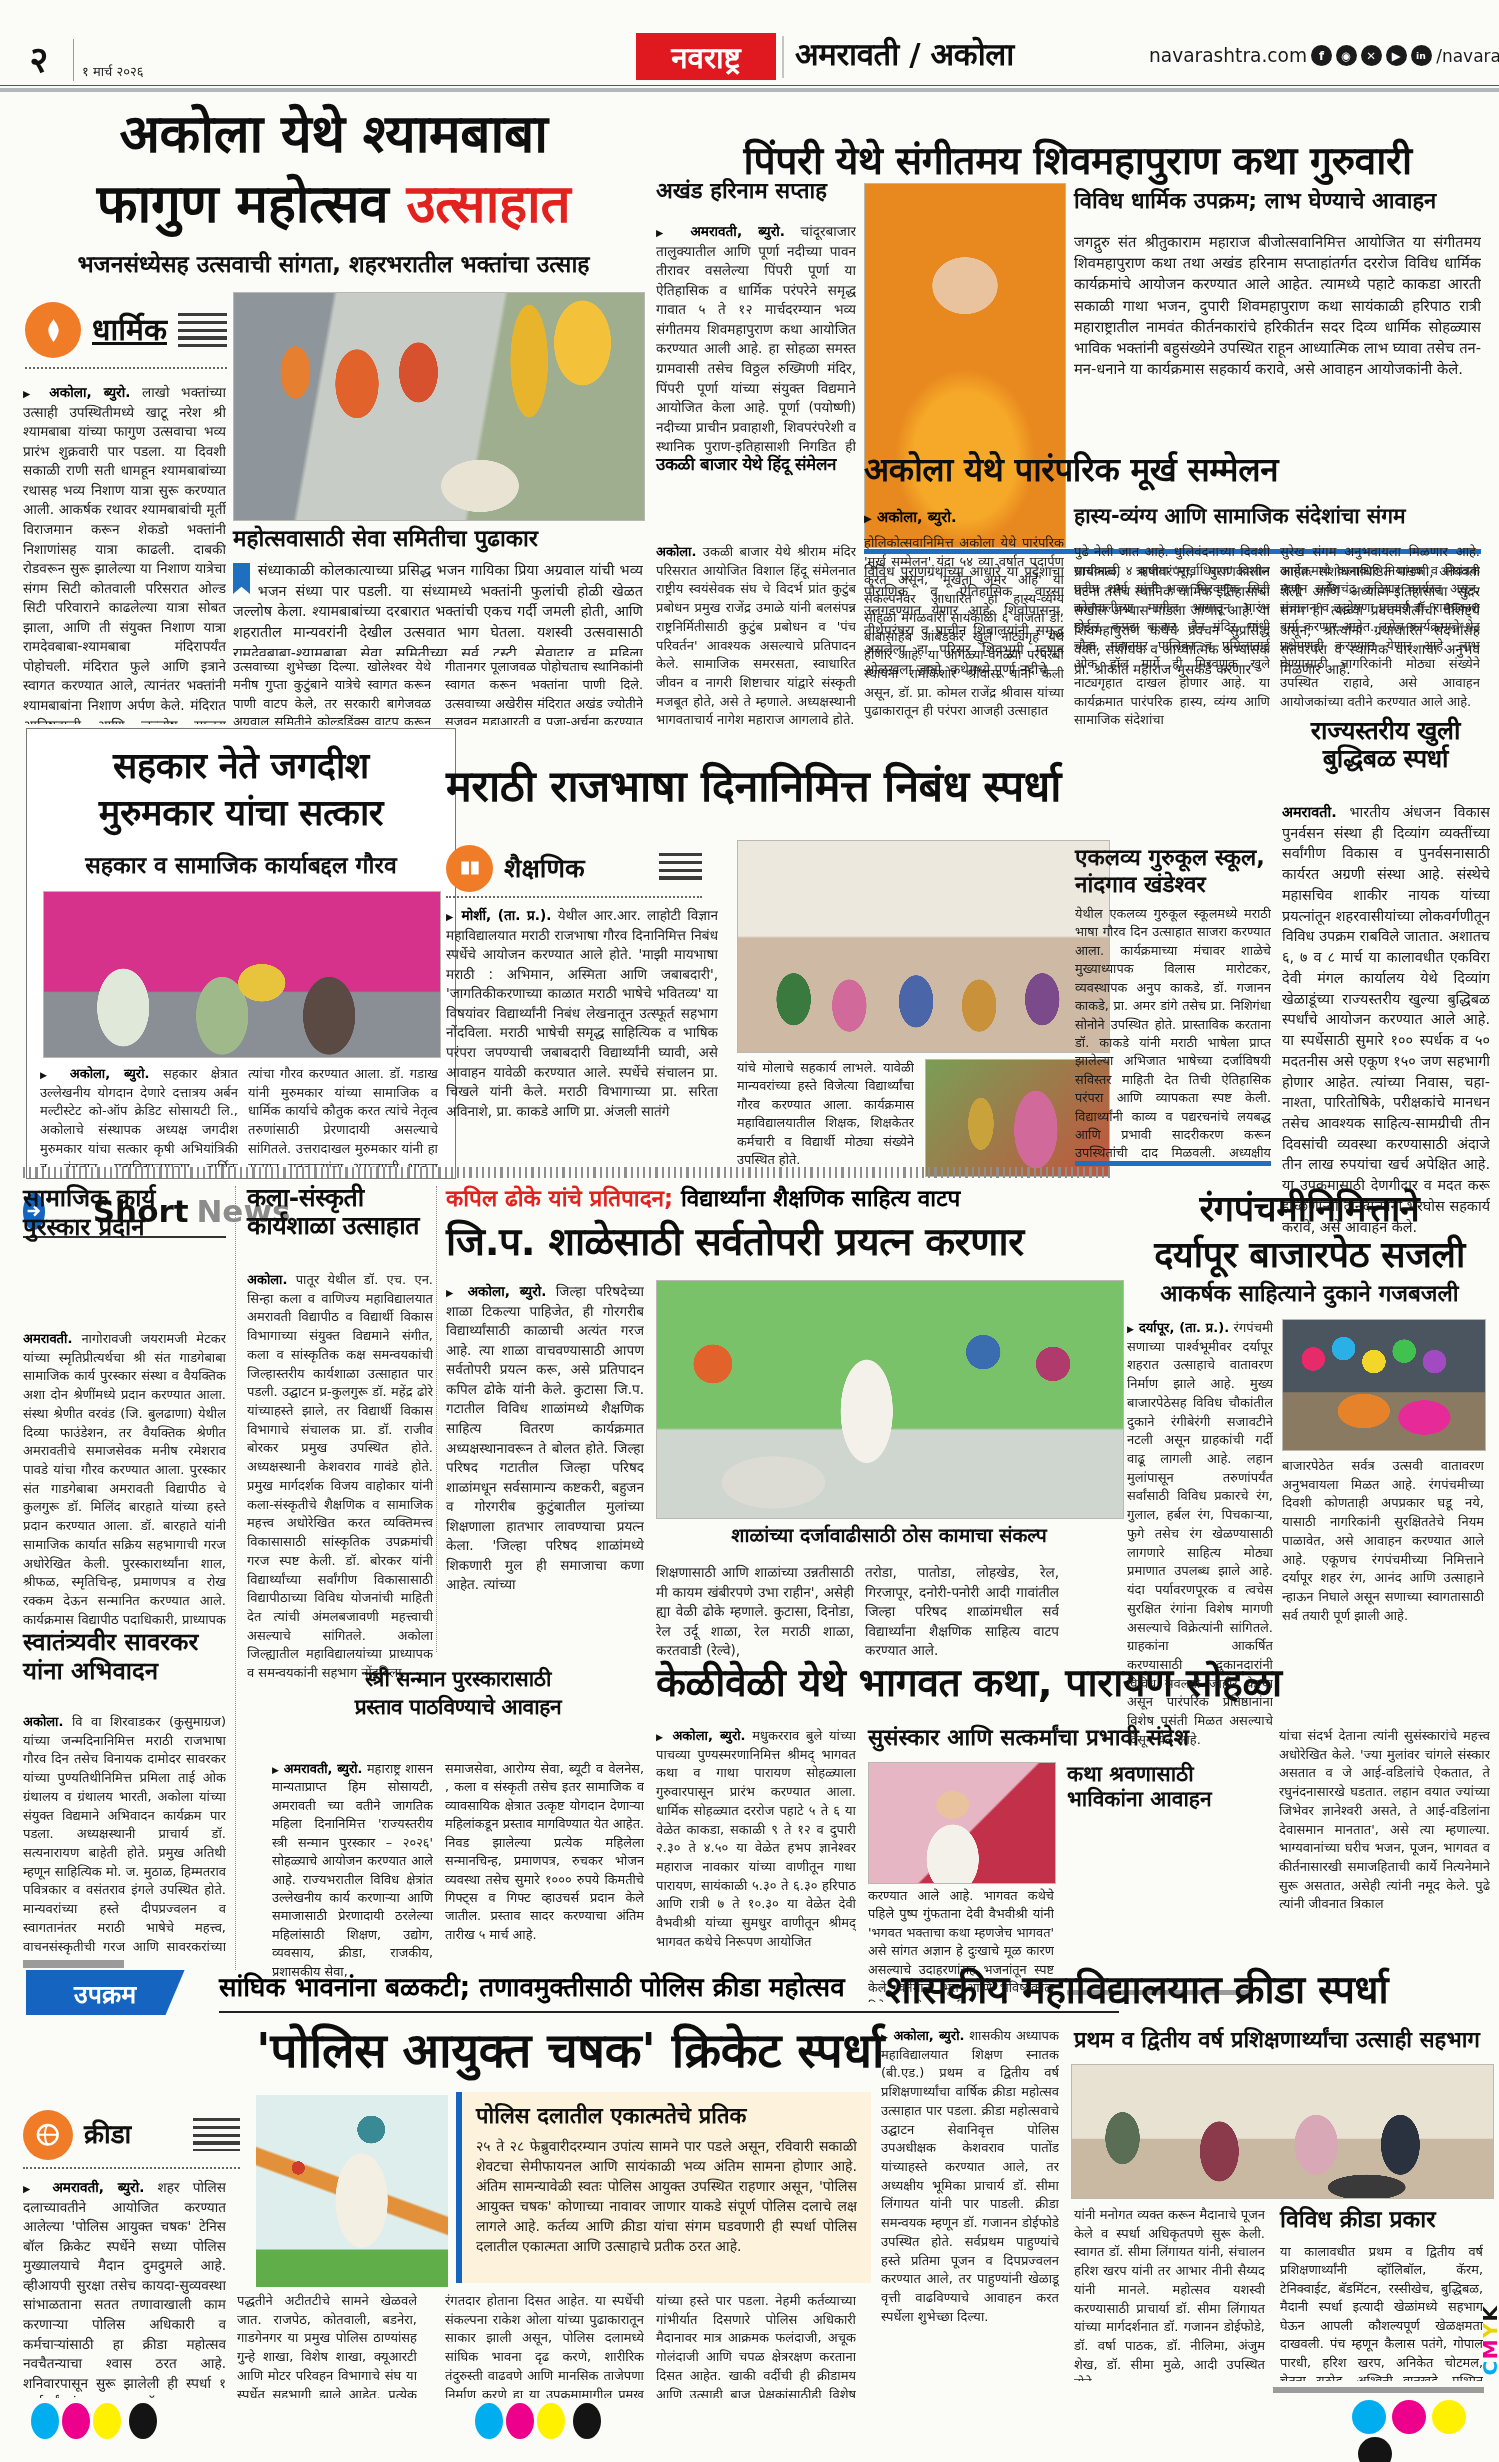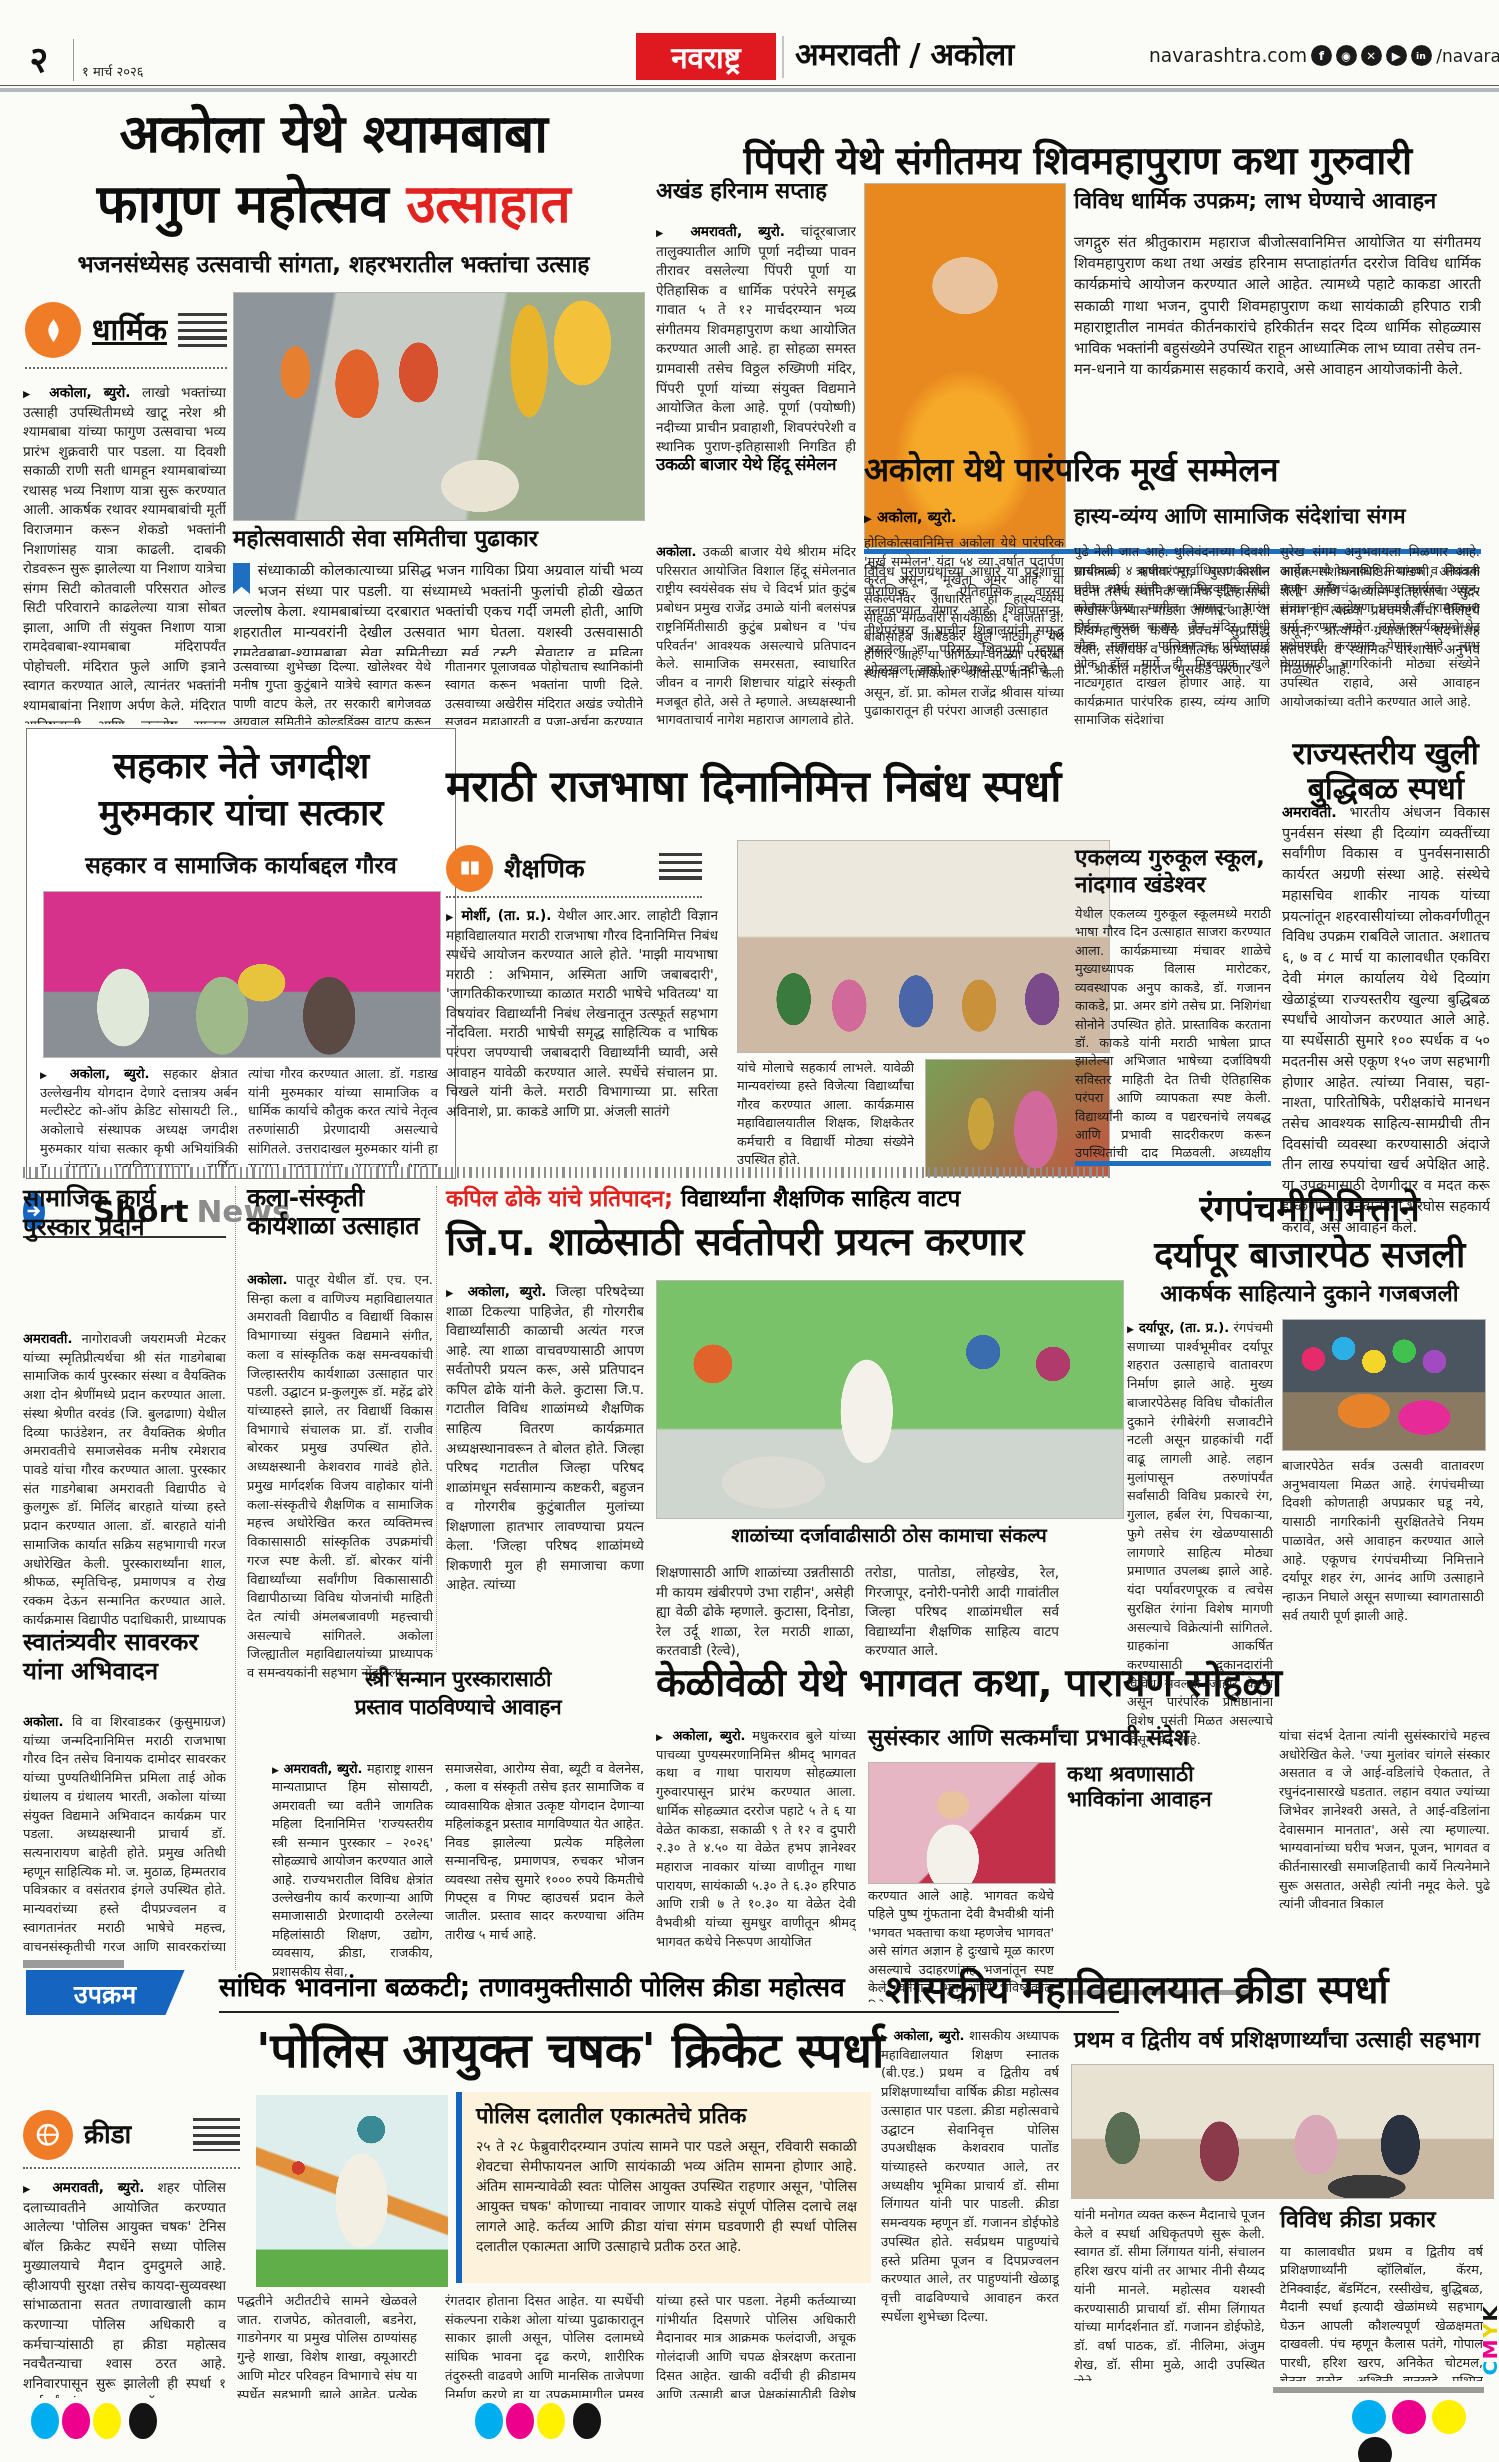--- a/index.html
+++ b/index.html
@@ -165,21 +165,21 @@
   <div class="abs bd" style="left:737px;top:1059px;width:177px;height:116px;font-size:12.8px;">यांचे मोलाचे सहकार्य लाभले. यावेळी मान्यवरांच्या हस्ते विजेत्या विद्यार्थ्यांचा गौरव करण्यात आला. कार्यक्रमास महाविद्यालयातील शिक्षक, शिक्षकेतर कर्मचारी व विद्यार्थी मोठ्या संख्येने उपस्थित होते.</div>
   <div class="abs ph" style="left:925px;top:1059px;width:183px;height:116px;background:
       radial-gradient(39px 70px at 60% 60%,#d16a9a 55%,transparent 56%),
       radial-gradient(23px 47px at 30% 55%,#caa23c 55%,transparent 56%),
       linear-gradient(135deg,#7a9e56,#c2553d);"></div>
 
   <div class="abs sub" style="left:1075px;top:844px;width:196px;font-size:22.5px;">एकलव्य गुरुकूल स्कूल, नांदगाव खंडेश्वर</div>
   <div class="abs bd" style="left:1075px;top:905px;width:196px;height:253px;font-size:12.8px;">येथील एकलव्य गुरुकूल स्कूलमध्ये मराठी भाषा गौरव दिन उत्साहात साजरा करण्यात आला. कार्यक्रमाच्या मंचावर शाळेचे मुख्याध्यापक विलास मारोटकर, व्यवस्थापक अनुप काकडे, डॉ. गजानन काकडे, प्रा. अमर डांगे तसेच प्रा. निशिगंधा सोनोने उपस्थित होते. प्रास्ताविक करताना डॉ. काकडे यांनी मराठी भाषेला प्राप्त झालेल्या अभिजात भाषेच्या दर्जाविषयी सविस्तर माहिती देत तिची ऐतिहासिक परंपरा आणि व्यापकता स्पष्ट केली. विद्यार्थ्यांनी काव्य व पद्यरचनांचे लयबद्ध आणि प्रभावी सादरीकरण करून उपस्थितांची दाद मिळवली. अध्यक्षीय भाषणात सदानंद जाधव यांनी मराठीतून शिक्षण घेतल्यास उच्च शैक्षणिक व व्यावसायिक स्तर गाठता येतो, हा विश्वास विद्यार्थ्यांमध्ये रुजवला. संचालन विद्यार्थिनी सेजल ढवस हिने केले, तर वर्ग ९ वीतील विद्यार्थिनी युक्ता शिनगारे हिने आभार मानले.</div>
   <div class="abs bluerule" style="left:1075px;top:1161px;width:196px;height:4.7px;"></div>
 
-  <div class="abs hl ctr" style="left:1280px;top:736px;width:211px;font-size:31px;">राज्यस्तरीय खुली बुद्धिबळ स्पर्धा</div>
+  <div class="abs hl ctr" style="left:1280px;top:717px;width:211px;font-size:25px;">राज्यस्तरीय खुली बुद्धिबळ स्पर्धा</div>
   <div class="abs bd" style="left:1282px;top:802px;width:208px;height:466px;font-size:14.4px;">
     <b>अमरावती.</b> <span>भारतीय अंधजन विकास पुनर्वसन संस्था ही दिव्यांग व्यक्तींच्या सर्वांगीण विकास व पुनर्वसनासाठी कार्यरत अग्रणी संस्था आहे. संस्थेचे महासचिव शाकीर नायक यांच्या प्रयत्नांतून शहरवासीयांच्या लोकवर्गणीतून विविध उपक्रम राबविले जातात. अशातच ६, ७ व ८ मार्च या कालावधीत एकविरा देवी मंगल कार्यालय येथे दिव्यांग खेळाडूंच्या राज्यस्तरीय खुल्या बुद्धिबळ स्पर्धांचे आयोजन करण्यात आले आहे. या स्पर्धेसाठी सुमारे १०० स्पर्धक व ५० मदतनीस असे एकूण १५० जण सहभागी होणार आहेत. त्यांच्या निवास, चहा-नाश्ता, पारितोषिके, परीक्षकांचे मानधन तसेच आवश्यक साहित्य-सामग्रीची तीन दिवसांची व्यवस्था करण्यासाठी अंदाजे तीन लाख रुपयांचा खर्च अपेक्षित आहे. या उपक्रमासाठी देणगीदार व मदत करू इच्छिणाऱ्या दानदात्यांनी भरघोस सहकार्य करावे, असे आवाहन केले.</span>
   </div>
 
   <div class="abs hatch" style="left:23px;top:1167px;width:1090px;height:11px;"></div>
 
   <div class="abs" style="left:23px;top:1186px;width:203px;height:50px;border-bottom:2.3px solid #333;display:flex;align-items:center;gap:7.8px;">
     <span style="width:37px;height:37px;border-radius:50%;background:#1565c0;display:flex;align-items:center;justify-content:center;">
       <svg width="22" height="22" viewBox="0 0 24 24">
           <path d="M5 12h11M12 7l5 5-5 5" stroke="#fff" stroke-width="2.6" fill="none"></path>

